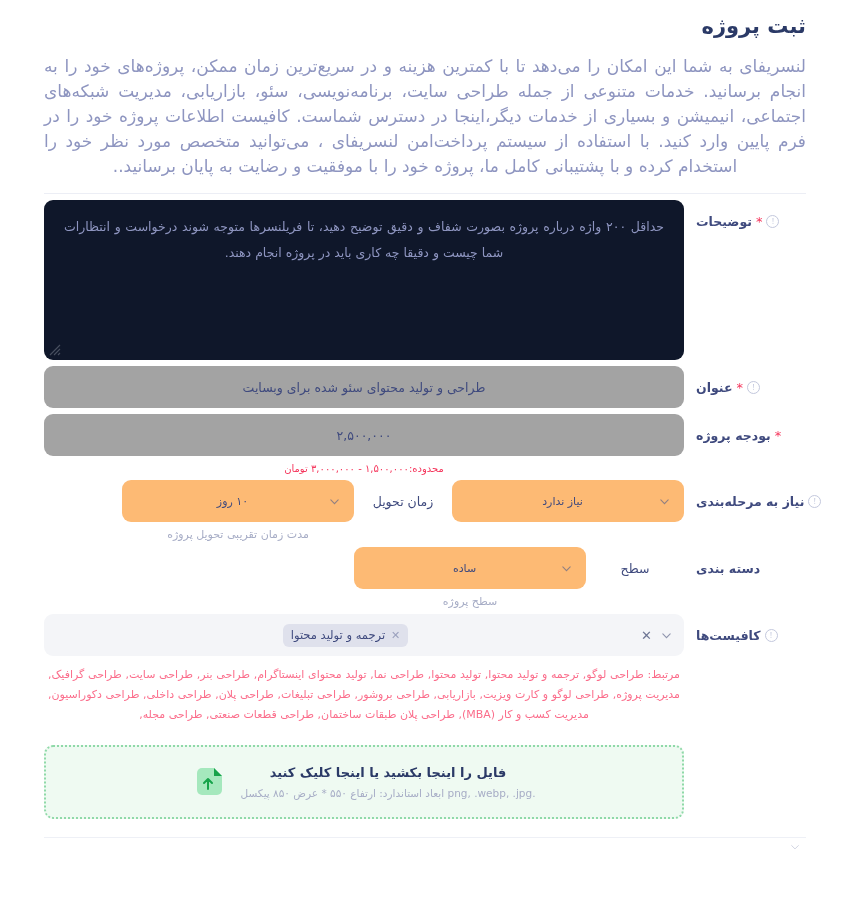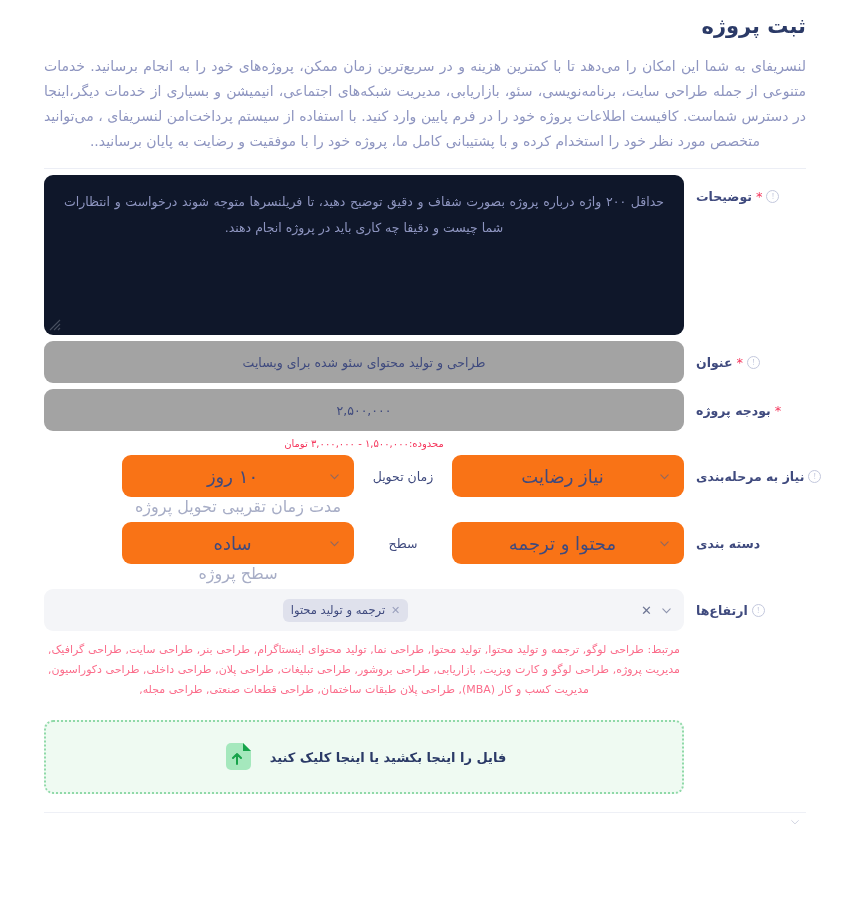--- a/index.html
+++ b/index.html
@@ -19,21 +19,21 @@
   .page-title {
     font-size: 21px;
     font-weight: bold;
     color: #2b3a67;
     text-align: right;
     padding-top: 14px;
     letter-spacing: 0;
   }
   .intro {
     margin-top: 16px;
-    font-size: 14px;
+    font-size: 17px;
     line-height: 25px;
     color: #8e95c0;
     text-align: justify;
     text-align-last: center;
   }
   .divider {
     height: 1px;
     background: #eceef5;
     margin: 14px 0 0 0;
   }
@@ -113,49 +113,50 @@
     padding: 0 16px;
   }
   .hint {
     font-size: 10px;
     color: #f5365c;
     text-align: center;
     margin-top: 7px;
     direction: rtl;
   }
   .hint-gray {
-    font-size: 16px;
+    font-size: 11px;
     color: #a7adc6;
     text-align: center;
+    margin-top: 6px;
   }
 
   
   .dual {
     display: flex;
     flex-direction: row;
     align-items: flex-start;
     gap: 0;
     flex: 1 1 auto;
   }
   .sel-main { flex: 0 0 232px; }
   .mid-label {
     flex: 0 0 98px;
     text-align: center;
     font-size: 12.5px;
     color: #3f4a7e;
     padding-top: 14px;
   }
   .sel-second { flex: 0 0 232px; }
   .select-box {
-    background: #f97316;
+    background: #fdba74;
     border-radius: 9px;
     height: 42px;
     display: flex;
     align-items: center;
-    font-size: 18px;
+    font-size: 11px;
     color: #3f4a7e;
     padding: 0 14px;
     position: relative;
   }
   .select-box .val {
     flex: 1 1 auto;
     text-align: center;
   }
   .chev {
     width: 11px; height: 11px;
@@ -311,66 +312,58 @@
       <div class="label">
         <span class="info-icon">!</span>
         <span class="txt">نیاز به مرحله‌بندی</span>
       </div>
       <div class="dual">
         <div class="sel-main">
           <div class="select-box">
             <svg class="chev" viewBox="0 0 12 12">
               <path d="M2 4.3 L6 8.3 L10 4.3" stroke="#5a6287" stroke-width="1.2" fill="none" stroke-linecap="round"></path>
             </svg>
-            <span class="val">نیاز رضایت</span>
+            <span class="val">نیاز ندارد</span>
           </div>
         </div>
         <div class="mid-label">زمان تحویل</div>
         <div class="sel-second">
           <div class="select-box">
             <svg class="chev" viewBox="0 0 12 12">
               <path d="M2 4.3 L6 8.3 L10 4.3" stroke="#5a6287" stroke-width="1.2" fill="none" stroke-linecap="round"></path>
             </svg>
             <span class="val">۱۰ روز</span>
           </div>
           <div class="hint-gray">مدت زمان تقریبی تحویل پروژه</div>
         </div>
       </div>
     </div>
 
     <div class="row">
       <div class="label">
         <span class="txt">دسته بندی</span>
       </div>
       <div class="dual">
-        <div class="sel-main">
-          <div class="select-box">
-            <svg class="chev" viewBox="0 0 12 12">
-              <path d="M2 4.3 L6 8.3 L10 4.3" stroke="#5a6287" stroke-width="1.2" fill="none" stroke-linecap="round"></path>
-            </svg>
-            <span class="val">محتوا و ترجمه</span>
-          </div>
-        </div>
         <div class="mid-label">سطح</div>
         <div class="sel-second">
           <div class="select-box">
             <svg class="chev" viewBox="0 0 12 12">
               <path d="M2 4.3 L6 8.3 L10 4.3" stroke="#5a6287" stroke-width="1.2" fill="none" stroke-linecap="round"></path>
             </svg>
             <span class="val">ساده</span>
           </div>
           <div class="hint-gray">سطح پروژه</div>
         </div>
       </div>
     </div>
 
     <div class="row">
       <div class="label">
         <span class="info-icon">!</span>
-        <span class="txt">ارتفاع‌ها</span>
+        <span class="txt">کافیست‌ها</span>
       </div>
       <div class="field-col">
         <div class="skills-box">
           <div class="skills-actions">
             <svg class="chev" viewBox="0 0 12 12">
               <path d="M2 4.3 L6 8.3 L10 4.3" stroke="#5a6287" stroke-width="1.2" fill="none" stroke-linecap="round"></path>
             </svg>
             <span class="clear-x">✕</span>
           </div>
           <div class="chips">
@@ -383,20 +376,21 @@
         <div class="related">مرتبط: طراحی لوگو, ترجمه و تولید محتوا, تولید محتوا, طراحی نما, تولید محتوای اینستاگرام, طراحی بنر, طراحی سایت, طراحی گرافیک, مدیریت پروژه, طراحی لوگو و کارت ویزیت, بازاریابی, طراحی بروشور, طراحی تبلیغات, طراحی پلان, طراحی داخلی, طراحی دکوراسیون, مدیریت کسب و کار (MBA), طراحی پلان طبقات ساختمان, طراحی قطعات صنعتی, طراحی مجله,</div>
       </div>
     </div>
 
     <div class="row">
       <div class="label"></div>
       <div class="field-col">
         <div class="dropzone">
           <div class="dz-texts">
             <div class="dz-title">فایل را اینجا بکشید یا اینجا کلیک کنید</div>
+            <div class="dz-sub">.png, .webp, .jpg ابعاد استاندارد: ارتفاع ۵۵۰ * عرض ۸۵۰ پیکسل</div>
           </div>
           <svg class="dz-icon" viewBox="0 0 34 34">
             <path d="M4 8 a5 5 0 0 1 5-5 h12 l8 8 v14 a5 5 0 0 1 -5 5 h-15 a5 5 0 0 1 -5 -5 z" fill="#a5e8bd"></path>
             <path d="M21 3 l8 8 h-8 z" fill="#16a34a"></path>
             <path d="M15 24 v-10 M15 14 l-4 4 M15 14 l4 4" stroke="#16a34a" stroke-width="2" fill="none" stroke-linecap="round" stroke-linejoin="round"></path>
           </svg>
         </div>
       </div>
     </div>
 

